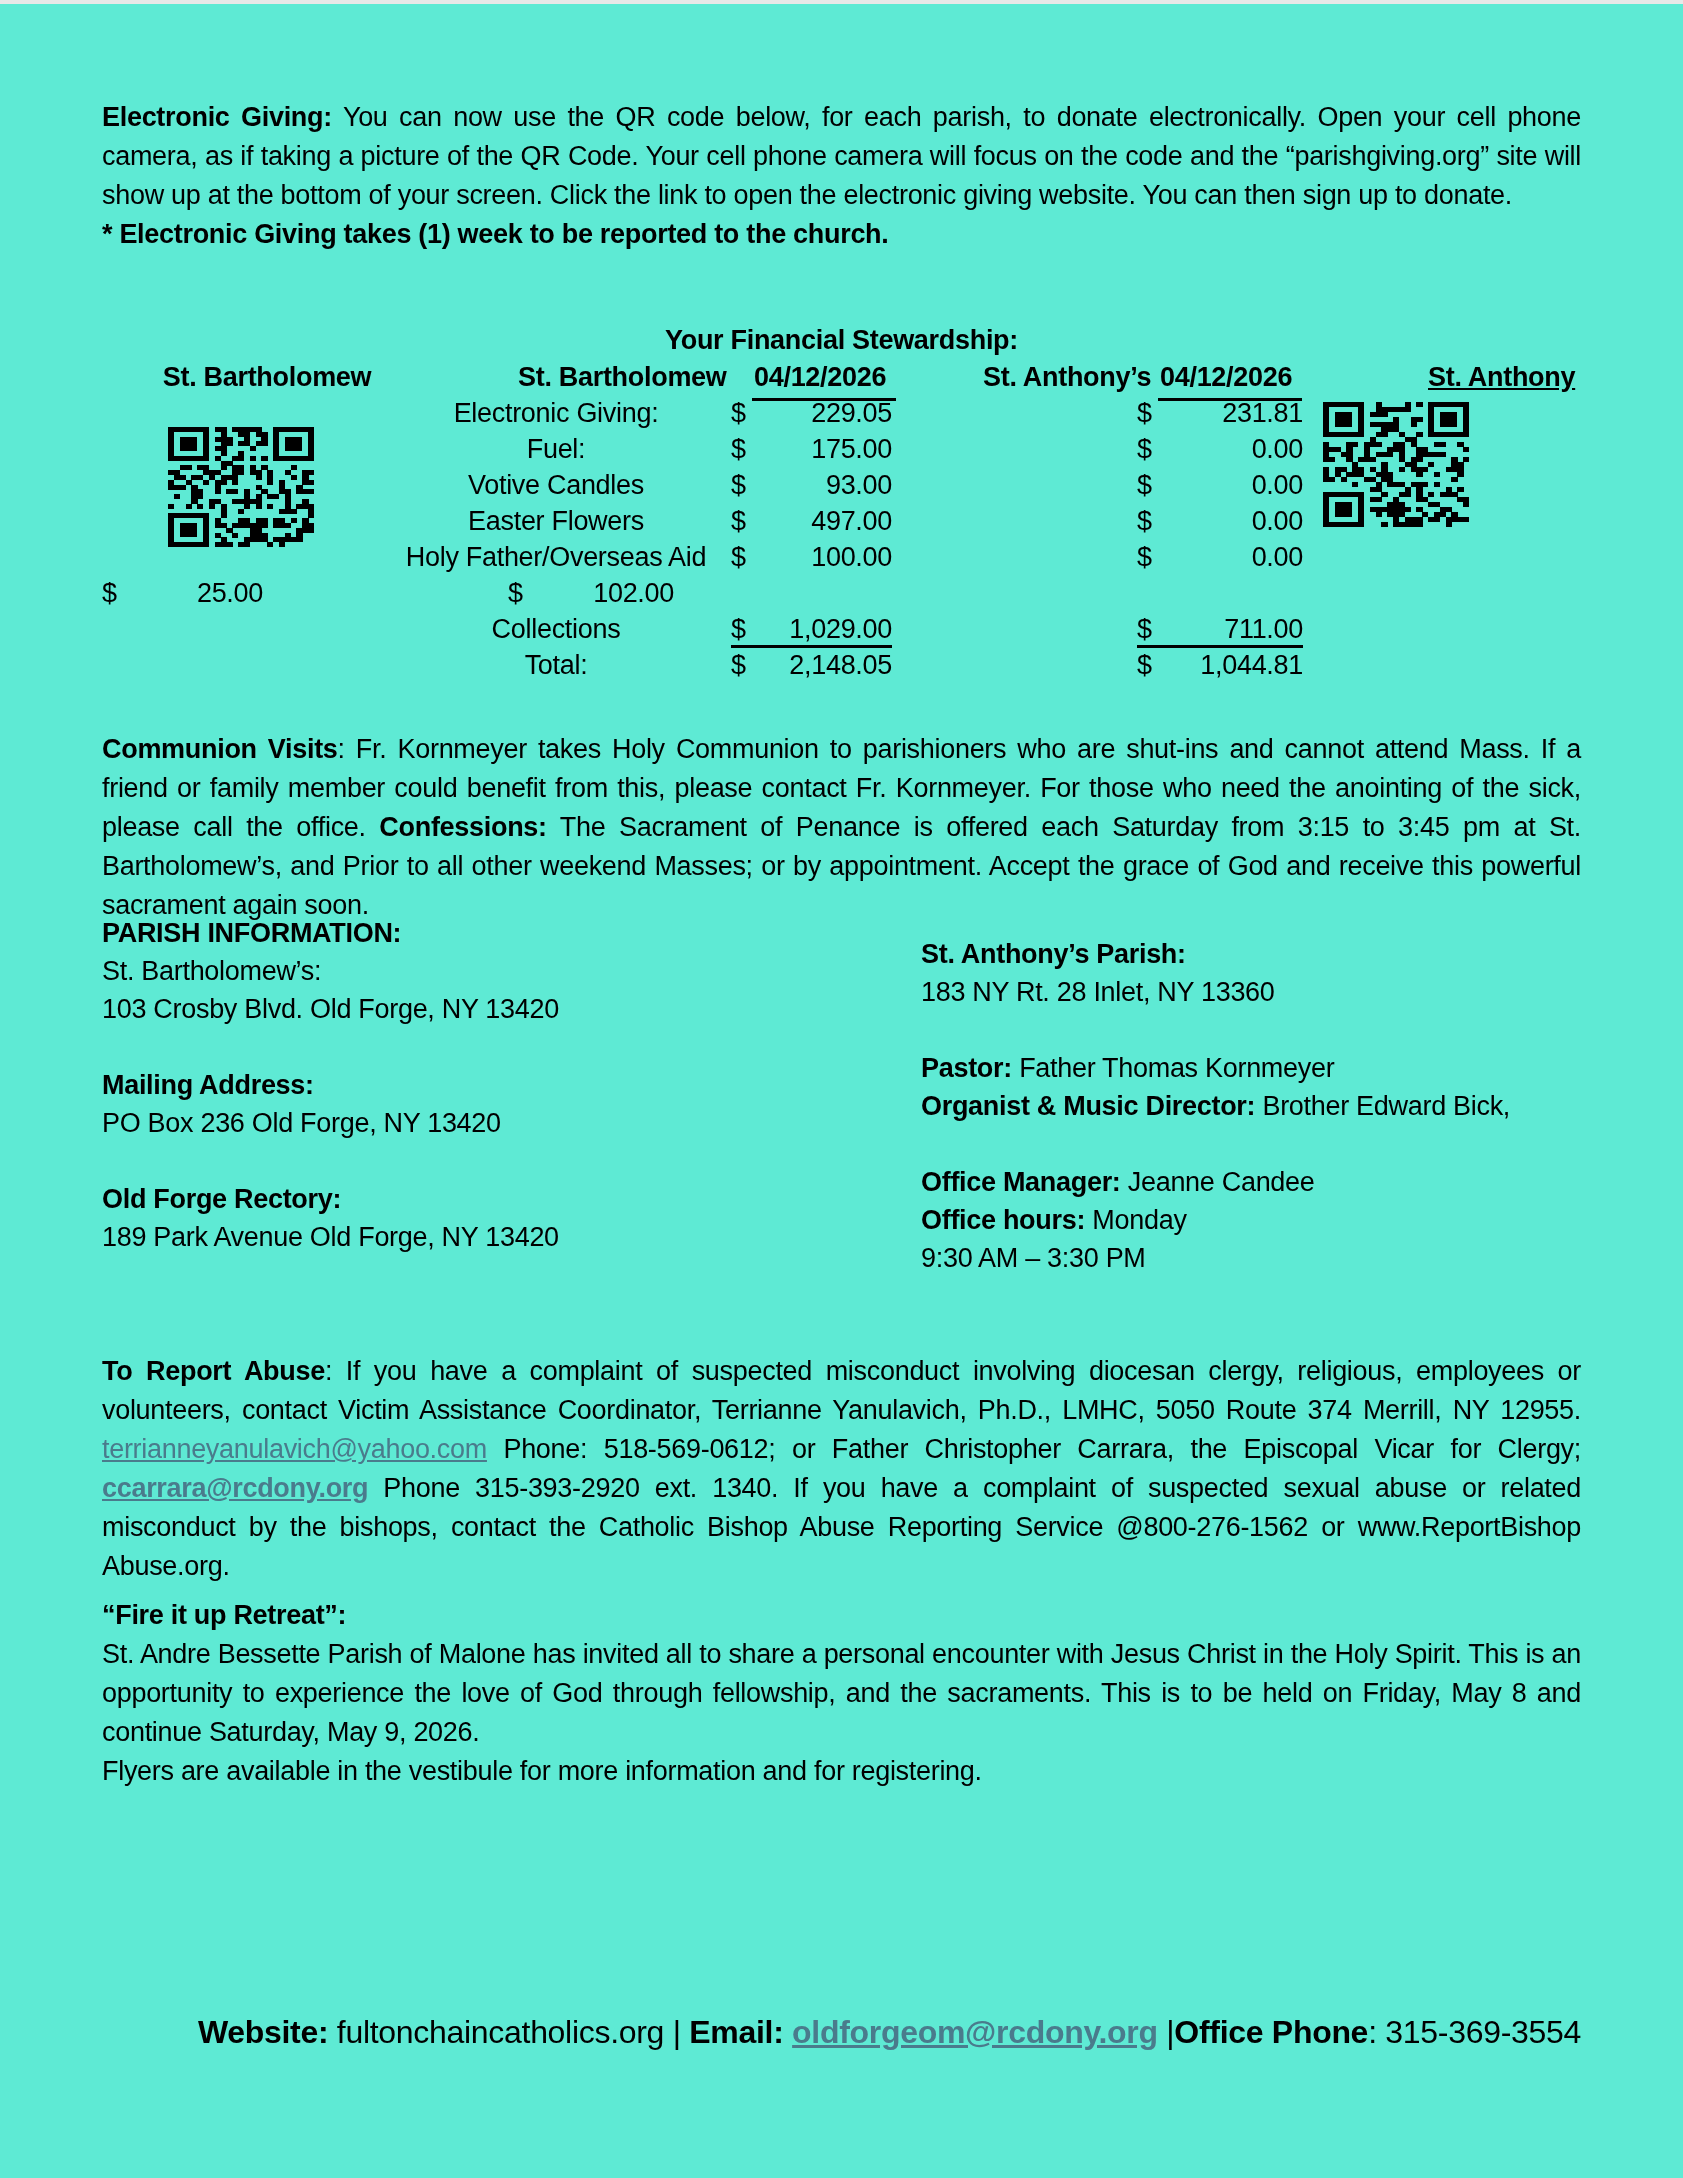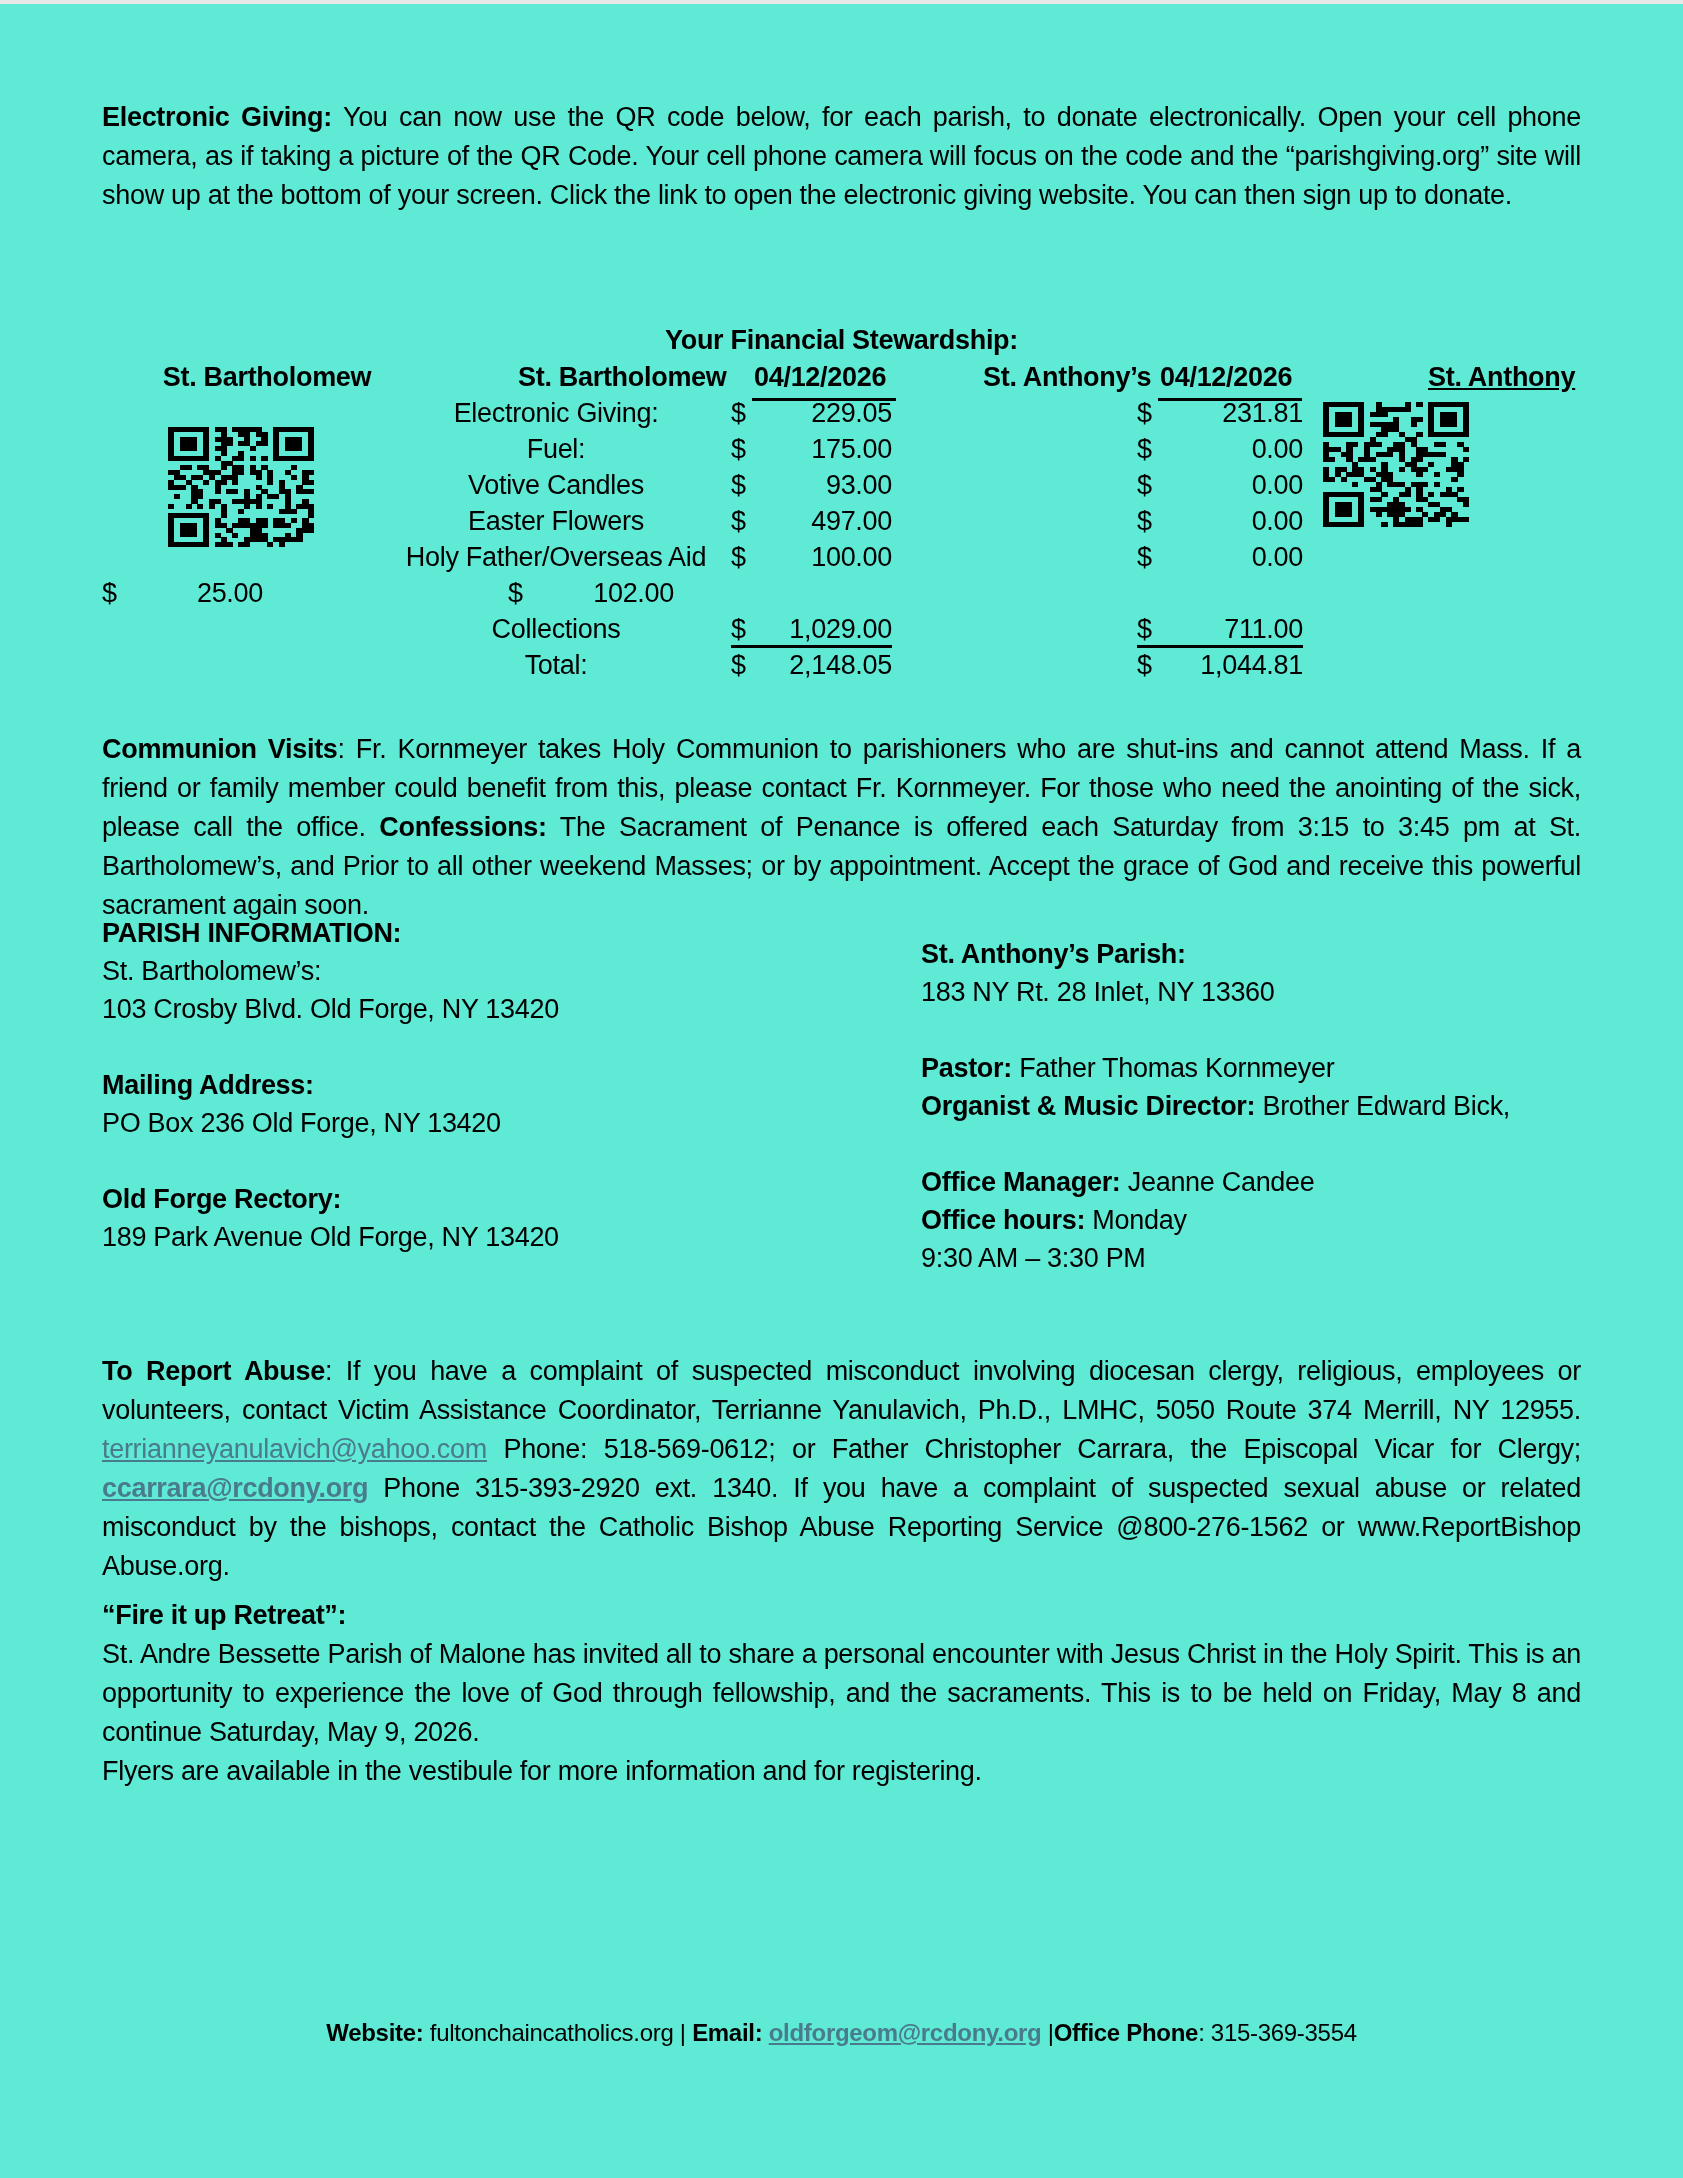--- a/index.html
+++ b/index.html
@@ -22,29 +22,30 @@
   .lbl{width:629px;padding-left:279px;box-sizing:border-box;text-align:center;white-space:nowrap;}
   .g1{width:161px;display:flex;justify-content:space-between;box-sizing:border-box;}
   .g2{width:166px;margin-left:245px;display:flex;justify-content:space-between;box-sizing:border-box;}
   .ul{border-bottom:3px solid #000;}
   .amt{}
   
   .qr{position:absolute;}
   .qr svg{display:block;}
   
   .pcol div{height:38px;line-height:38px;white-space:nowrap;}
-  .footer{left:102px;top:2012px;width:1479px;text-align:center;font-size:24px;line-height:33px;white-space:nowrap;}
+  .footer{left:102px;top:2012px;width:1479px;text-align:right;font-size:32px;line-height:33px;white-space:nowrap;}
 </style>
 </head>
 <body>
 
 <div class="page">
 
   <div class="abs j" style="left:102px;top:94px;width:1479px;">
     <span class="b">Electronic Giving:</span><span> You can now use the QR code below, for each parish, to donate electronically. Open your cell phone camera, as if taking a picture of the QR Code. Your cell phone camera will focus on the code and the “parishgiving.org” site will show up at the bottom of your screen. Click the link to open the electronic giving website. You can then sign up to donate.</span>
+    <div class="b">* Electronic Giving takes (1) week to be reported to the church.</div>
   </div>
 
   <div class="abs stew-title">Your Financial Stewardship:</div>
 
   <div class="abs stew-header">
     <span class="hdr" style="left:56px;width:218px;text-align:center;">St. Bartholomew</span>
     <span class="hdr" style="left:416px;">St. Bartholomew</span>
     <span class="hdr dateu" style="left:650px;">04/12/2026</span>
     <span class="hdr" style="left:881px;">St. Anthony’s</span>
     <span class="hdr dateu" style="left:1056px;">04/12/2026</span>

